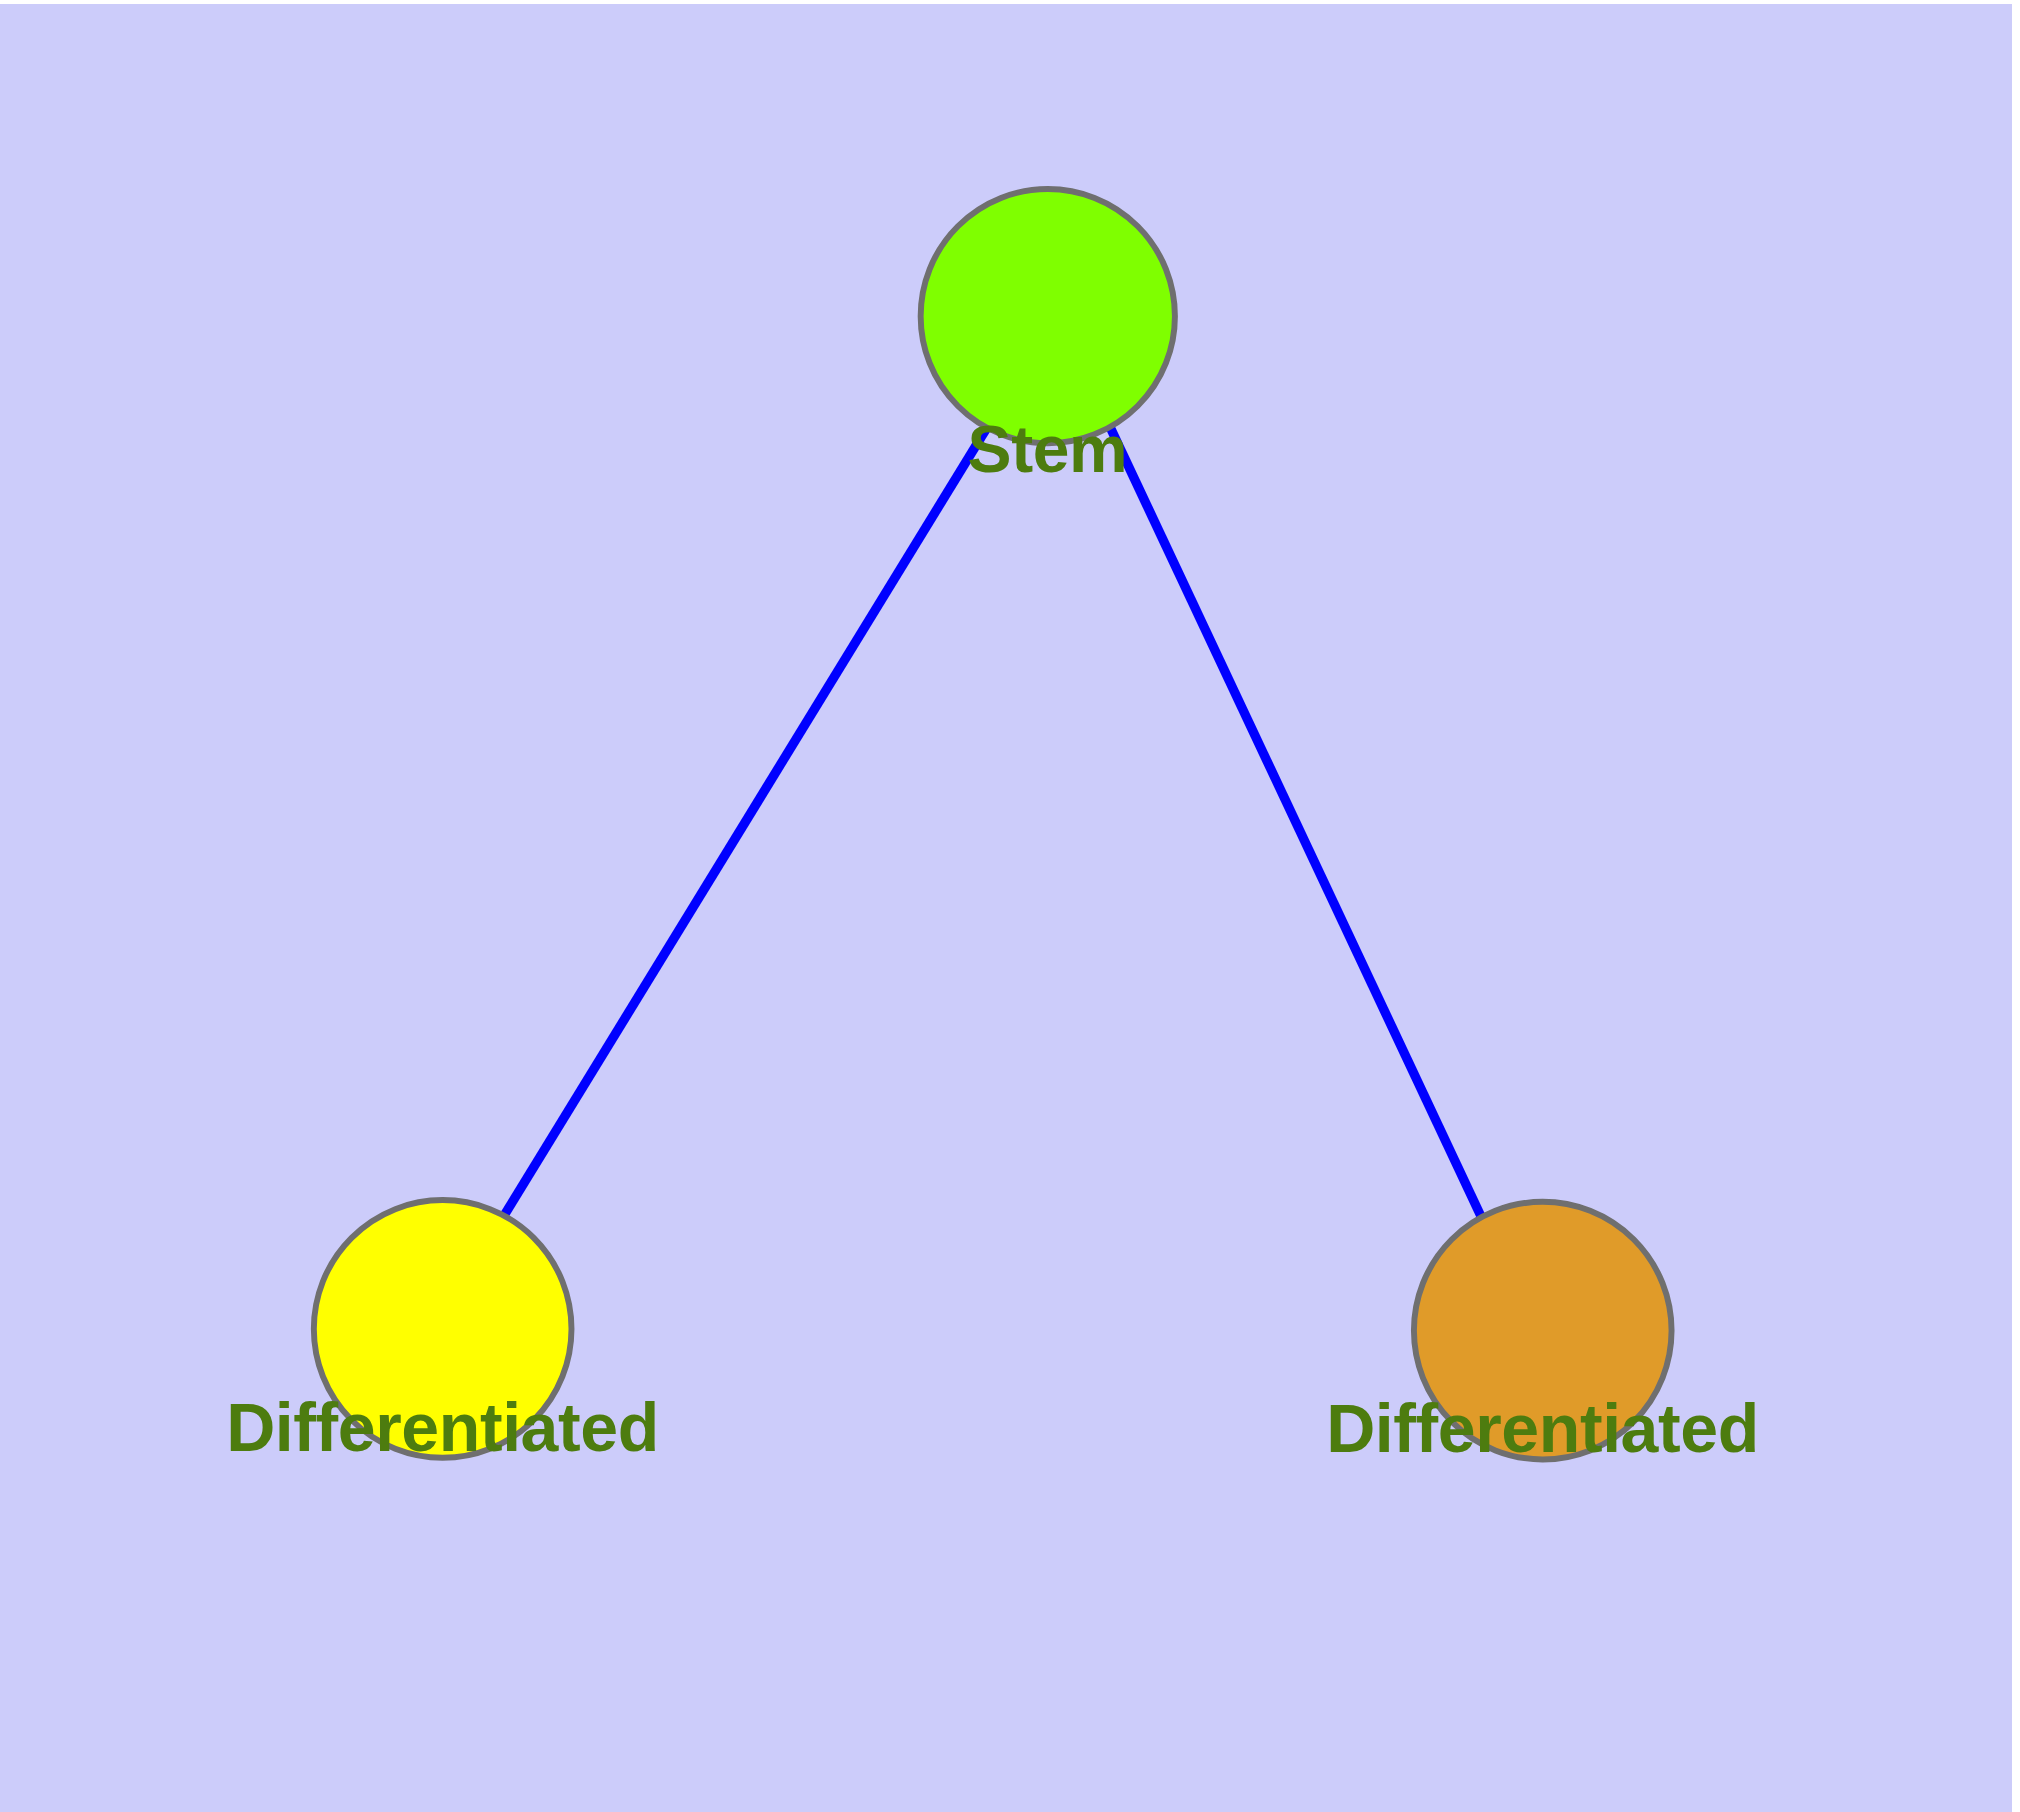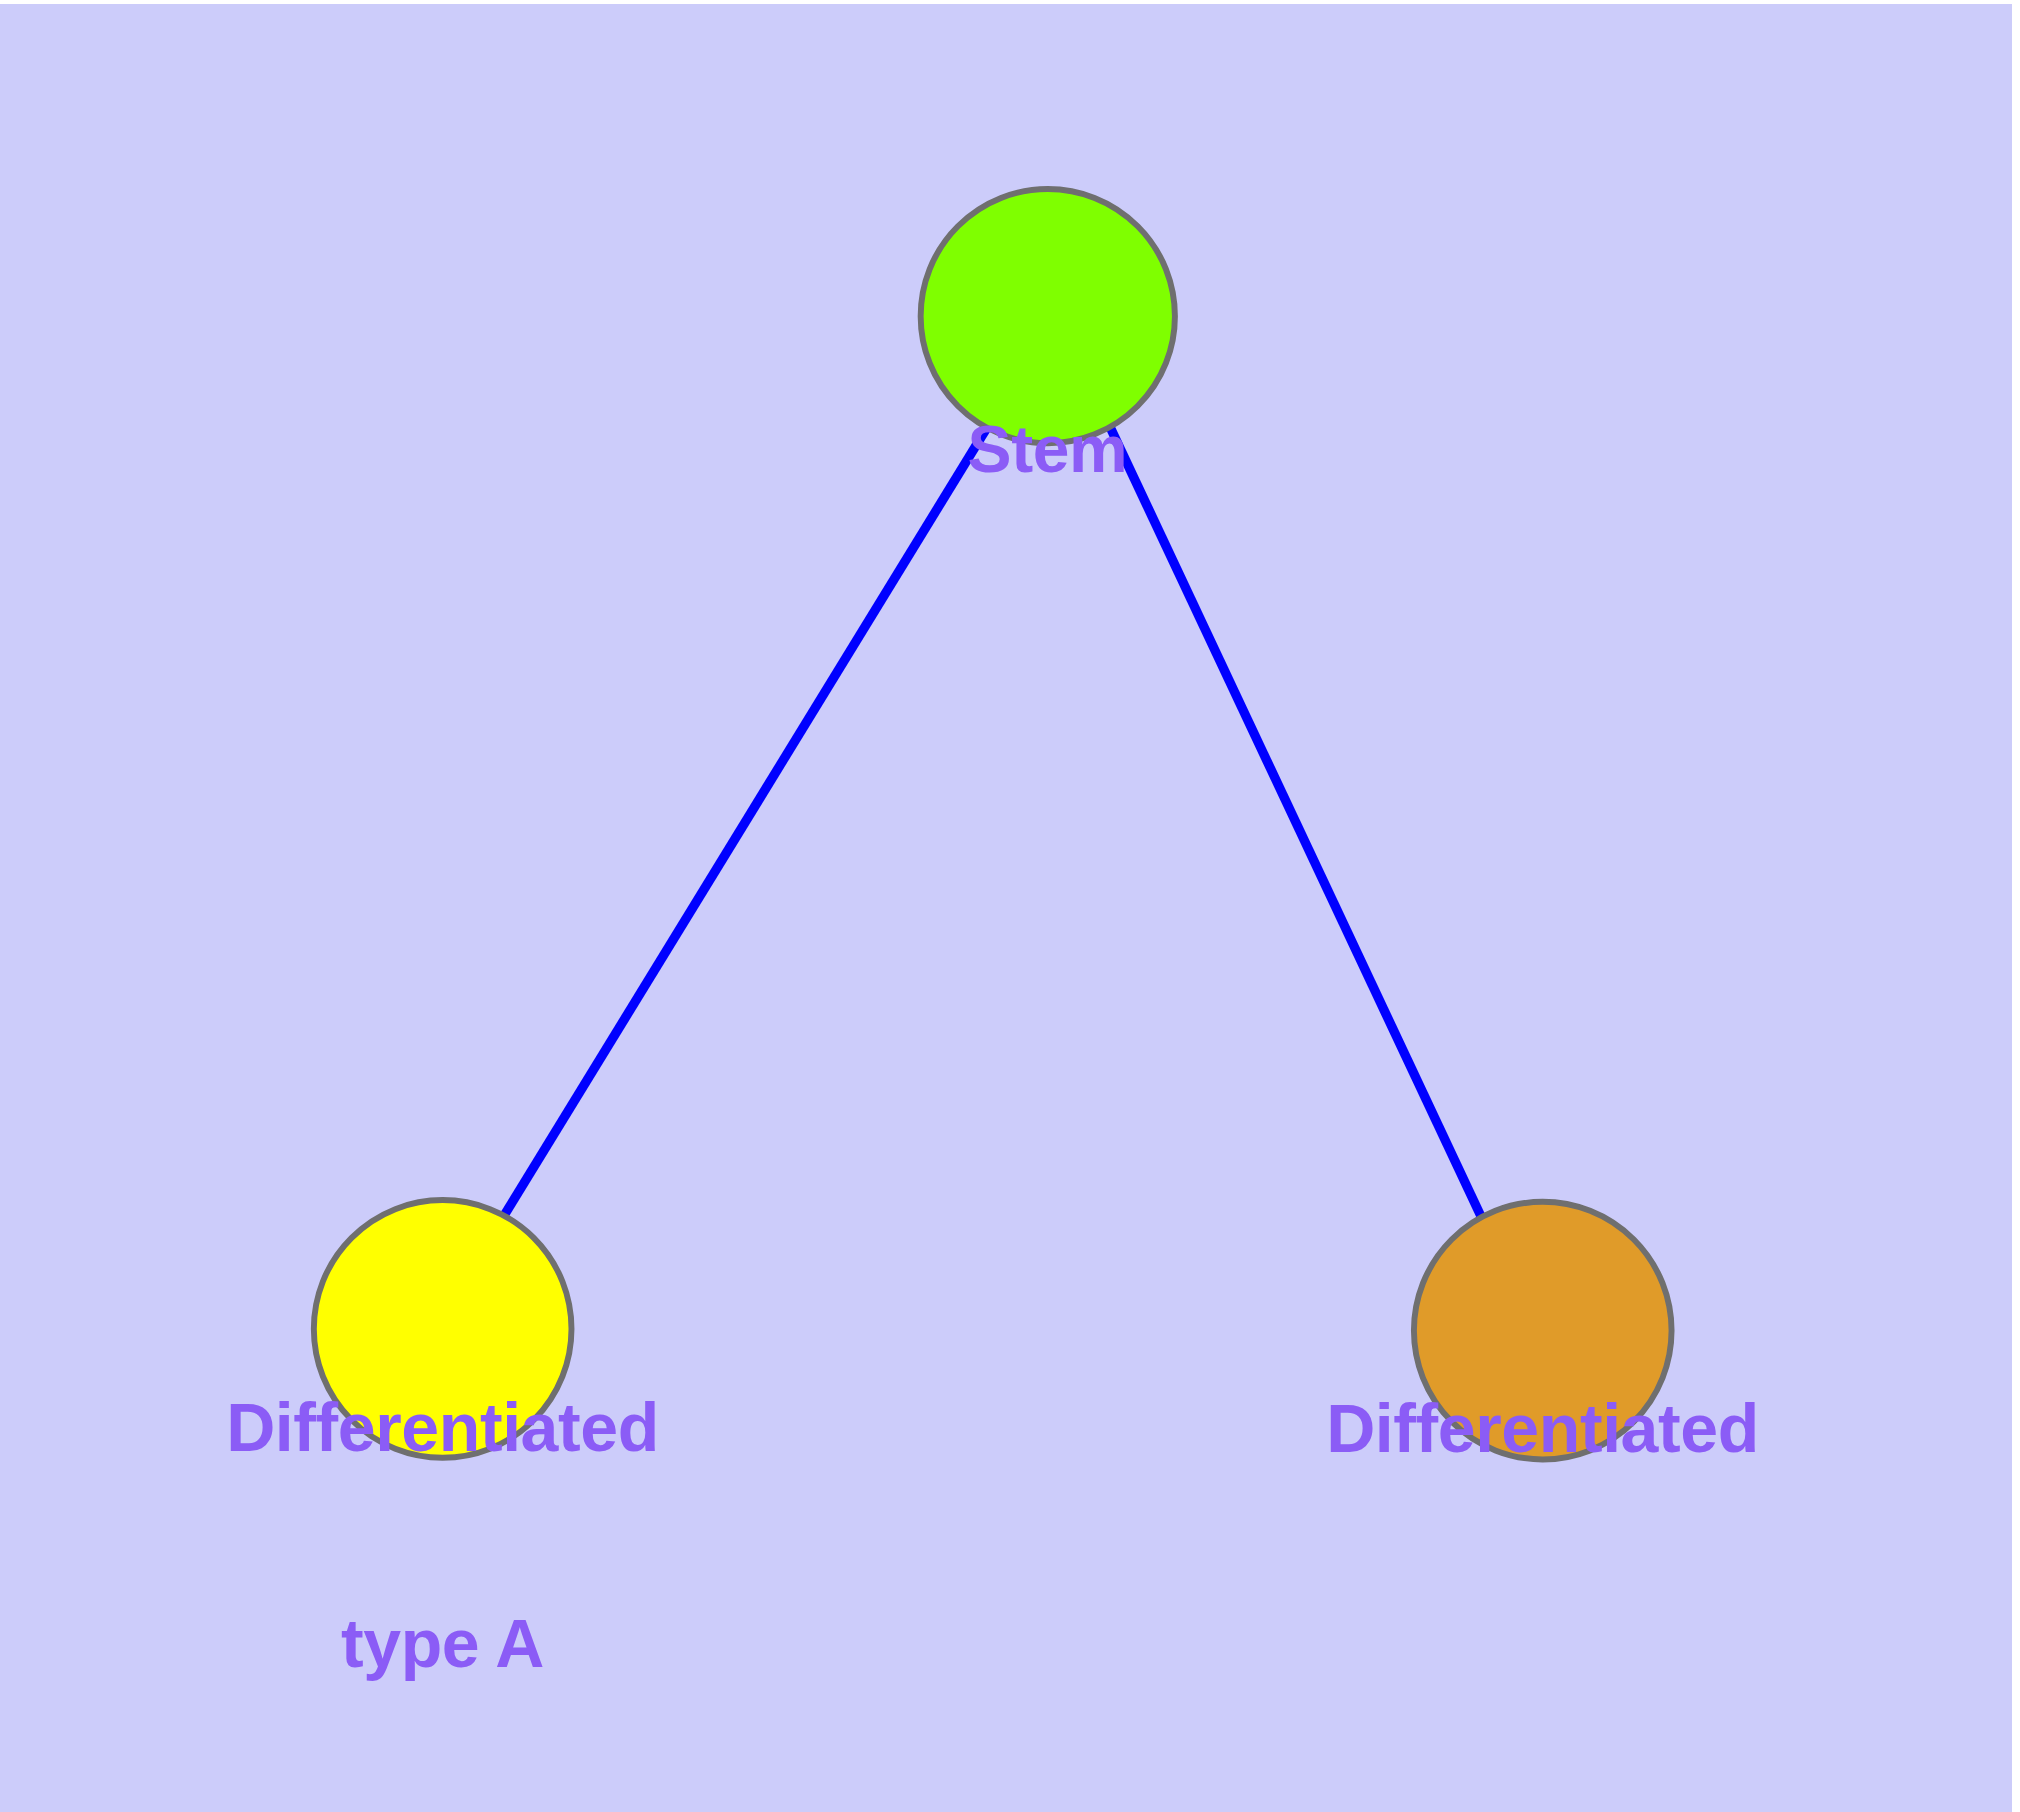--- a/index.html
+++ b/index.html
@@ -26,21 +26,21 @@
   #graph-svg {
     position: absolute;
     left: 0;
     top: 0;
     width: 2021px;
     height: 1812px;
   }
   .node-label {
     position: absolute;
     text-align: center;
-    color: #8b5cf6;
+    color: #4d7c0f;
     font-weight: bold;
     line-height: 1.06;
     white-space: pre;
     pointer-events: none;
     letter-spacing: -0.4px;
   }
   .label-stem {
     font-size: 66px;
     left: 793px;
     top: 275px;
@@ -77,21 +77,20 @@
       <circle cx="1820" cy="1570" r="152" fill="#e09b29" stroke="#6f6f6f" stroke-width="7"></circle>
     </g>
   </svg>
 
   <div class="node-label label-stem">
     <div>Stem</div>
   </div>
 
   <div class="node-label label-a">
     <div>Differentiated</div>
-    <div>type A</div>
   </div>
 
   <div class="node-label label-b">
     <div>Differentiated</div>
   </div>
 
 </div>
 
 
 </body></html>

